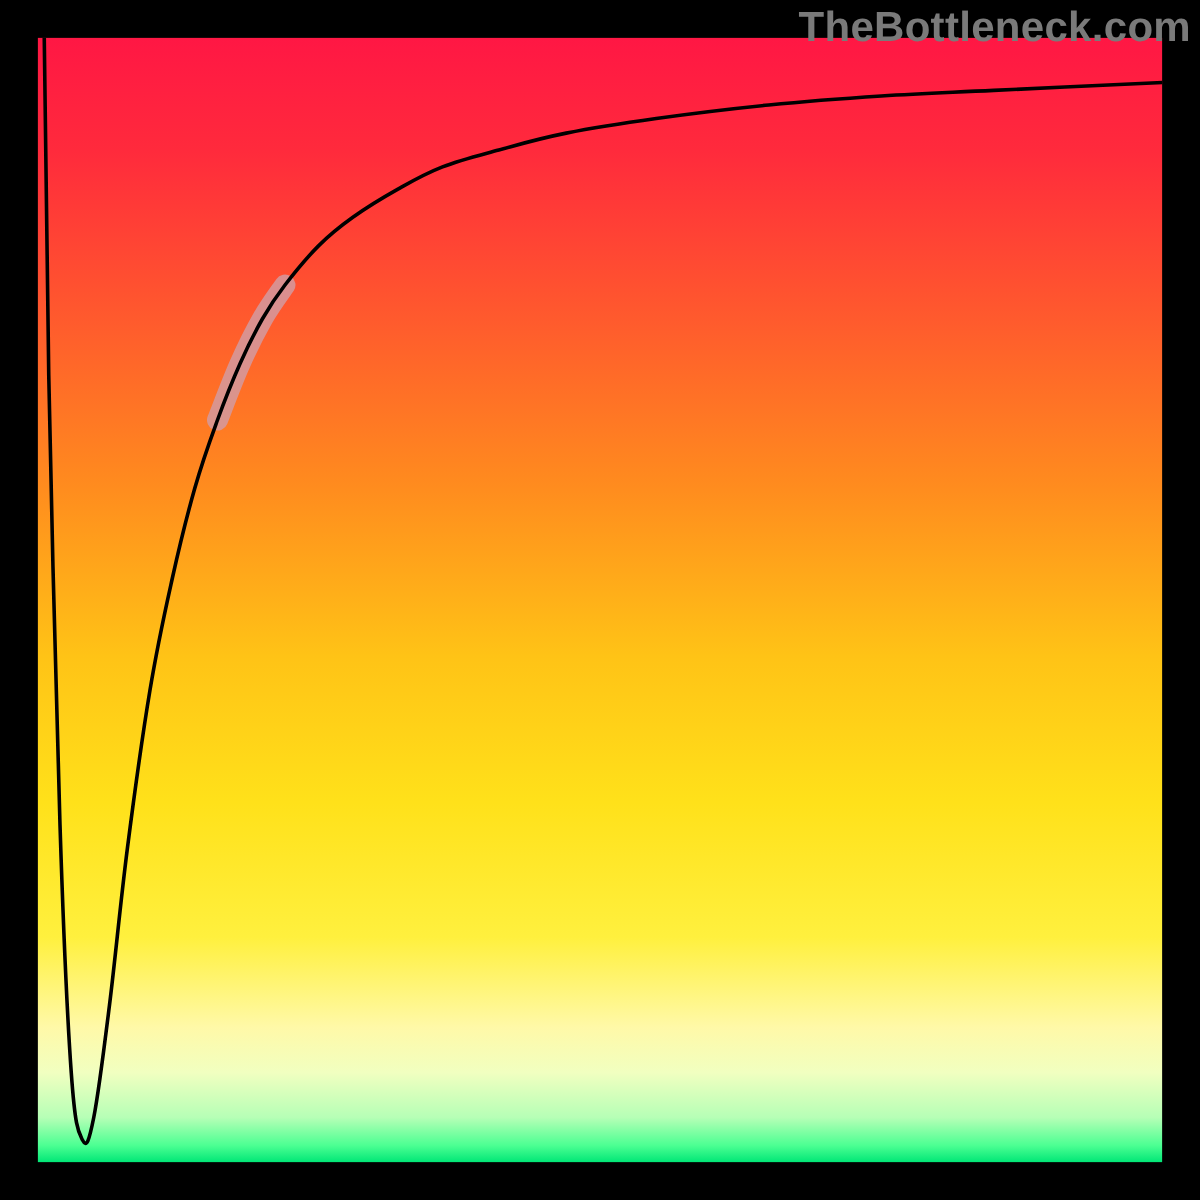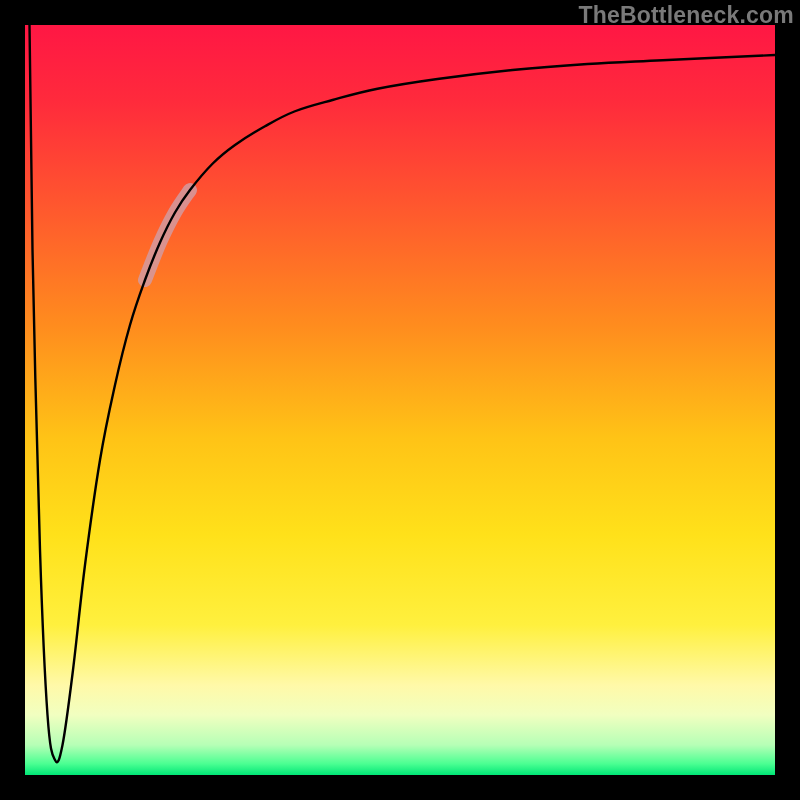--- a/index.html
+++ b/index.html
@@ -30,21 +30,21 @@
     left: 0;
     top: 0;
     width: 750px;
     height: 750px;
     display: block;
   }
   .watermark {
     position: absolute;
     top: 2px;
     right: 6px;
-    font-size: 23px;
+    font-size: 28px;
     font-weight: 600;
     color: #7a7a7a;
     letter-spacing: 0.2px;
     user-select: none;
   }
 </style>
 </head>
 <body>
 
 <div class="frame">

